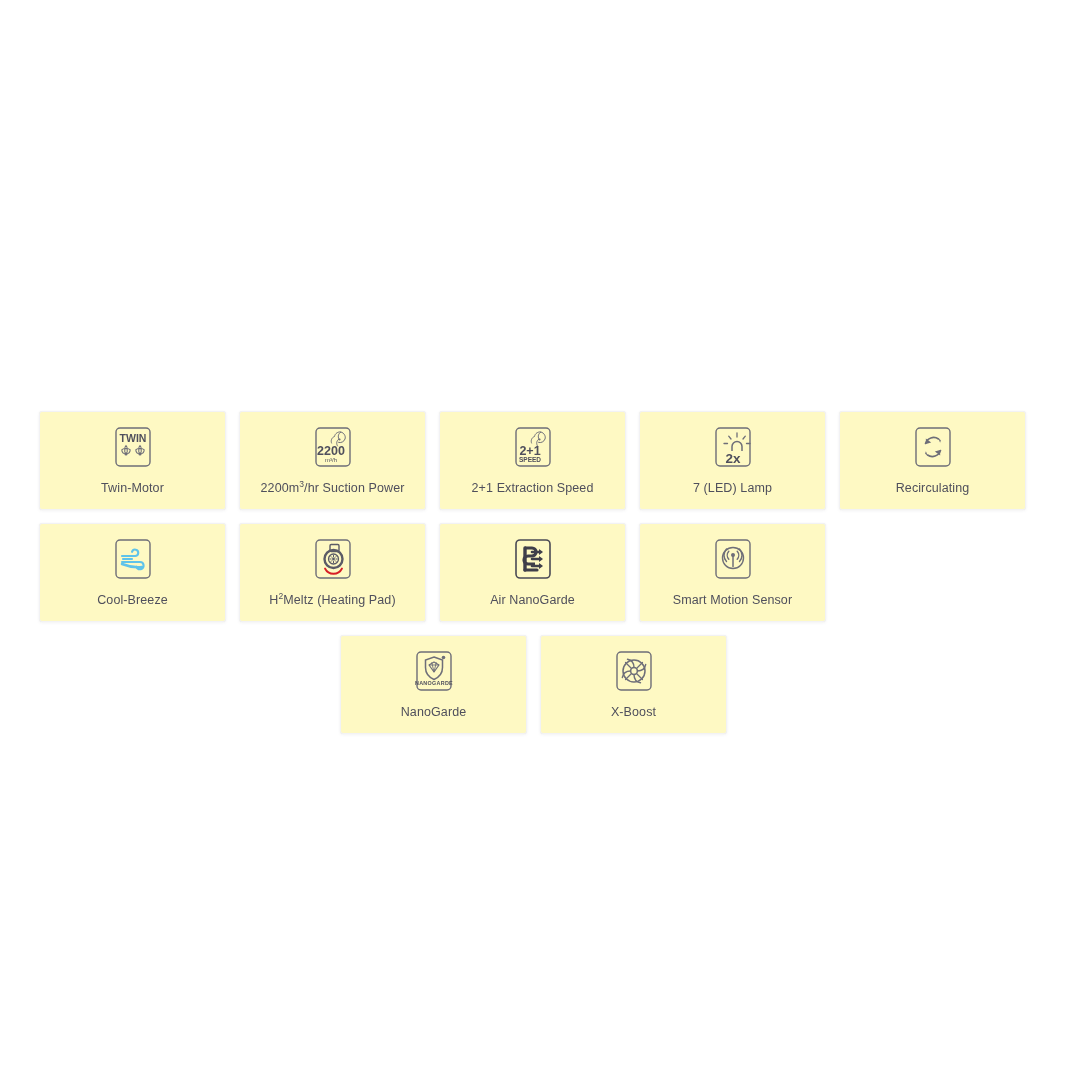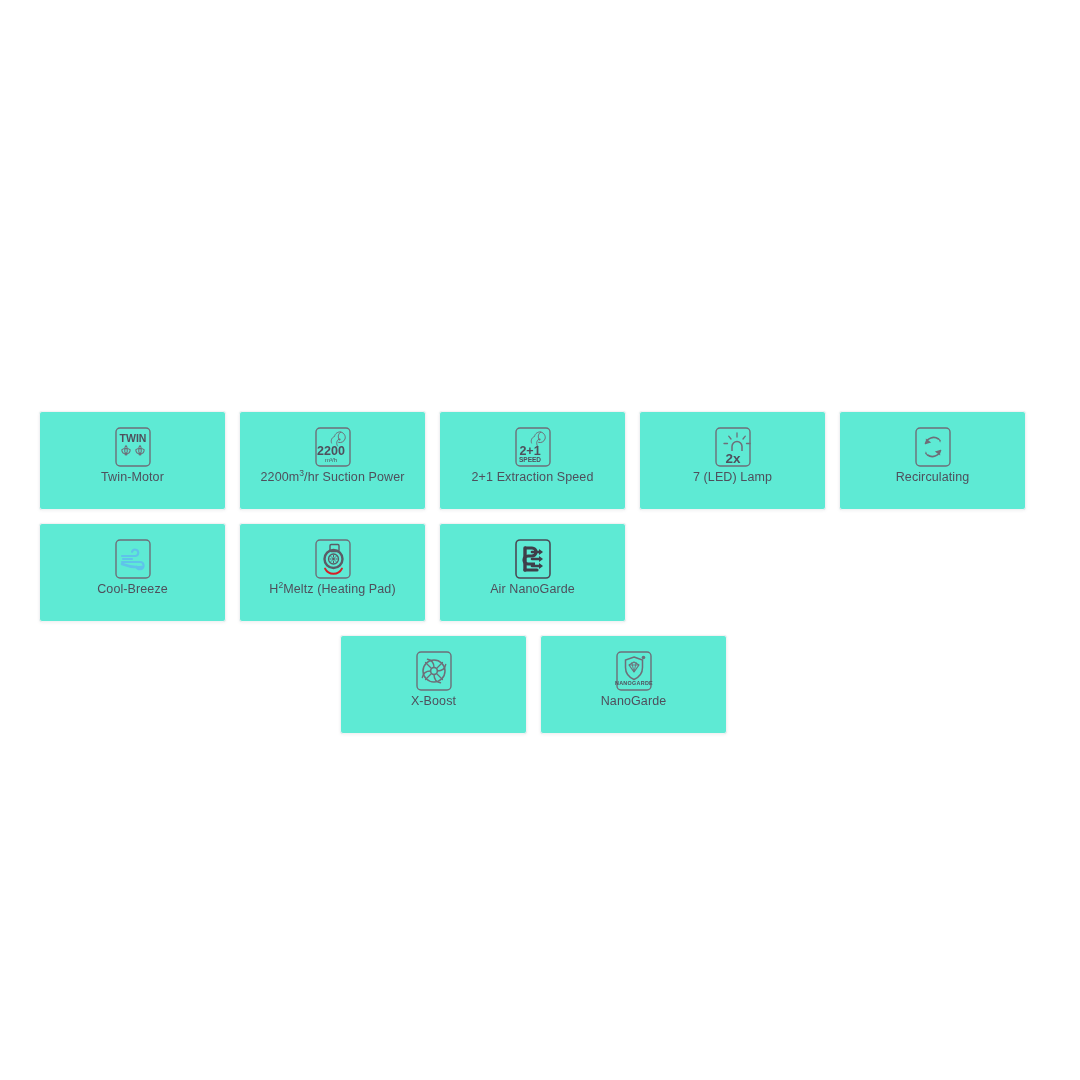--- a/index.html
+++ b/index.html
@@ -16,37 +16,38 @@
   .row{
     display:flex;
     gap:13px;
     margin-bottom:13px;
   }
   .row.centered{justify-content:center;}
 
   .feature-card{
     width:187px;
     height:99px;
-    background:#5eead4;
+    background:#fef9c3;
     border:1px solid #f2f2f4;
     border-radius:3px;
     box-shadow:0 1px 3px rgba(120,120,135,0.09), 0 0 1px rgba(120,120,135,0.10);
     display:flex;
     flex-direction:column;
     align-items:center;
     justify-content:flex-start;
     box-sizing:border-box;
     padding-top:12px;
   }
   .icon-box{
     width:46px;height:46px;
     display:flex;align-items:center;justify-content:center;
   }
   .icon-box svg{display:block;}
   .feature-label{
+    margin-top:11px;
     font-size:12.5px;
     color:#4f4f5c;
     letter-spacing:.1px;
     text-align:right;
     line-height:1.2;
     white-space:nowrap;
   }
   .feature-label sup{font-size:8.5px;vertical-align:super;line-height:0;}
 </style>
 </head>
@@ -190,25 +191,56 @@
               <path d="M22 30 h8"></path>
             </g>
             <path d="M29 13 l4 3 l-4 3 z" fill="#3f3f4a"></path>
             <path d="M29 20 l4 3 l-4 3 z" fill="#3f3f4a"></path>
             <path d="M29 27 l4 3 l-4 3 z" fill="#3f3f4a"></path>
           </svg>
         </div>
         <div class="feature-label">Air NanoGarde</div>
       </div>
 
+      <div class="feature-card">
+        <div class="icon-box">
+          <svg width="46" height="46" viewBox="0 0 46 46">
+            <rect x="6" y="4" width="34" height="38" rx="4" fill="none" stroke="#6e6e78" stroke-width="1.4"></rect>
+            <circle cx="23" cy="22" r="10.5" fill="none" stroke="#6e6e78" stroke-width="1.4"></circle>
+            <circle cx="23" cy="19" r="2" fill="#6e6e78"></circle>
+            <g fill="none" stroke="#6e6e78" stroke-width="1.4" stroke-linecap="round">
+              <path d="M18.8 15.2 a6 6 0 0 0 0 8"></path>
+              <path d="M27.2 15.2 a6 6 0 0 1 0 8"></path>
+              <path d="M16.5 13 a9.2 9.2 0 0 0 0 12.6"></path>
+              <path d="M29.5 13 a9.2 9.2 0 0 1 0 12.6"></path>
+            </g>
+            <path d="M23 20.5 v10" fill="none" stroke="#6e6e78" stroke-width="1.5" stroke-linecap="round"></path>
+          </svg>
+        </div>
+        <div class="feature-label">Smart Motion Sensor</div>
+      </div>
 
     </div>
 
     <div class="row centered">
 
+
+      <div class="feature-card">
+        <div class="icon-box">
+          <svg width="46" height="46" viewBox="0 0 46 46">
+            <rect x="6" y="4" width="34" height="38" rx="4" fill="none" stroke="#6e6e78" stroke-width="1.4"></rect>
+            <path d="M23 9 l8.5 3 v7.5 c0 6 -4 10 -8.5 12 c-4.5 -2 -8.5 -6 -8.5 -12 V12 z" fill="none" stroke="#6e6e78" stroke-width="1.5"></path>
+            <path d="M23 14 l5 3 l-5 7 l-5 -7 z" fill="none" stroke="#6e6e78" stroke-width="1.2" stroke-linejoin="round"></path>
+            <path d="M18 17 h10 M20.7 14.3 l2.3 9.7 M25.3 14.3 l-2.3 9.7" fill="none" stroke="#6e6e78" stroke-width="0.9"></path>
+            <circle cx="32.5" cy="9.5" r="1.8" fill="#6e6e78"></circle>
+            <text x="23" y="37" font-family="Liberation Sans, sans-serif" font-size="5.4" font-weight="bold" letter-spacing="0.3" fill="#4f4f5c" text-anchor="middle">NANOGARDE</text>
+          </svg>
+        </div>
+        <div class="feature-label">NanoGarde</div>
+      </div>
 
       <div class="feature-card">
         <div class="icon-box">
           <svg width="46" height="46" viewBox="0 0 46 46">
             <rect x="6" y="4" width="34" height="38" rx="4" fill="none" stroke="#6e6e78" stroke-width="1.4"></rect>
             <circle cx="23" cy="23" r="11" fill="none" stroke="#6e6e78" stroke-width="1.5"></circle>
             <circle cx="23" cy="23" r="3.4" fill="none" stroke="#6e6e78" stroke-width="1.5"></circle>
             <g fill="none" stroke="#6e6e78" stroke-width="1.4" stroke-linecap="round">
               <path d="M23 19.6 c0 -5 -2.5 -7.5 -6.5 -8.3"></path>
               <path d="M26.4 23 c5 0 7.5 -2.5 8.3 -6.5"></path>
@@ -219,31 +251,17 @@
               <path d="M20.5 20.5 l-6 -6"></path>
               <path d="M25.5 20.5 l6 -6"></path>
               <path d="M25.5 25.5 l6 6"></path>
               <path d="M20.5 25.5 l-6 6"></path>
             </g>
           </svg>
         </div>
         <div class="feature-label">X-Boost</div>
       </div>
 
-      <div class="feature-card">
-        <div class="icon-box">
-          <svg width="46" height="46" viewBox="0 0 46 46">
-            <rect x="6" y="4" width="34" height="38" rx="4" fill="none" stroke="#6e6e78" stroke-width="1.4"></rect>
-            <path d="M23 9 l8.5 3 v7.5 c0 6 -4 10 -8.5 12 c-4.5 -2 -8.5 -6 -8.5 -12 V12 z" fill="none" stroke="#6e6e78" stroke-width="1.5"></path>
-            <path d="M23 14 l5 3 l-5 7 l-5 -7 z" fill="none" stroke="#6e6e78" stroke-width="1.2" stroke-linejoin="round"></path>
-            <path d="M18 17 h10 M20.7 14.3 l2.3 9.7 M25.3 14.3 l-2.3 9.7" fill="none" stroke="#6e6e78" stroke-width="0.9"></path>
-            <circle cx="32.5" cy="9.5" r="1.8" fill="#6e6e78"></circle>
-            <text x="23" y="37" font-family="Liberation Sans, sans-serif" font-size="5.4" font-weight="bold" letter-spacing="0.3" fill="#4f4f5c" text-anchor="middle">NANOGARDE</text>
-          </svg>
-        </div>
-        <div class="feature-label">NanoGarde</div>
-      </div>
-
 
     </div>
 
   </div>
 </div>
 
 </body></html>

